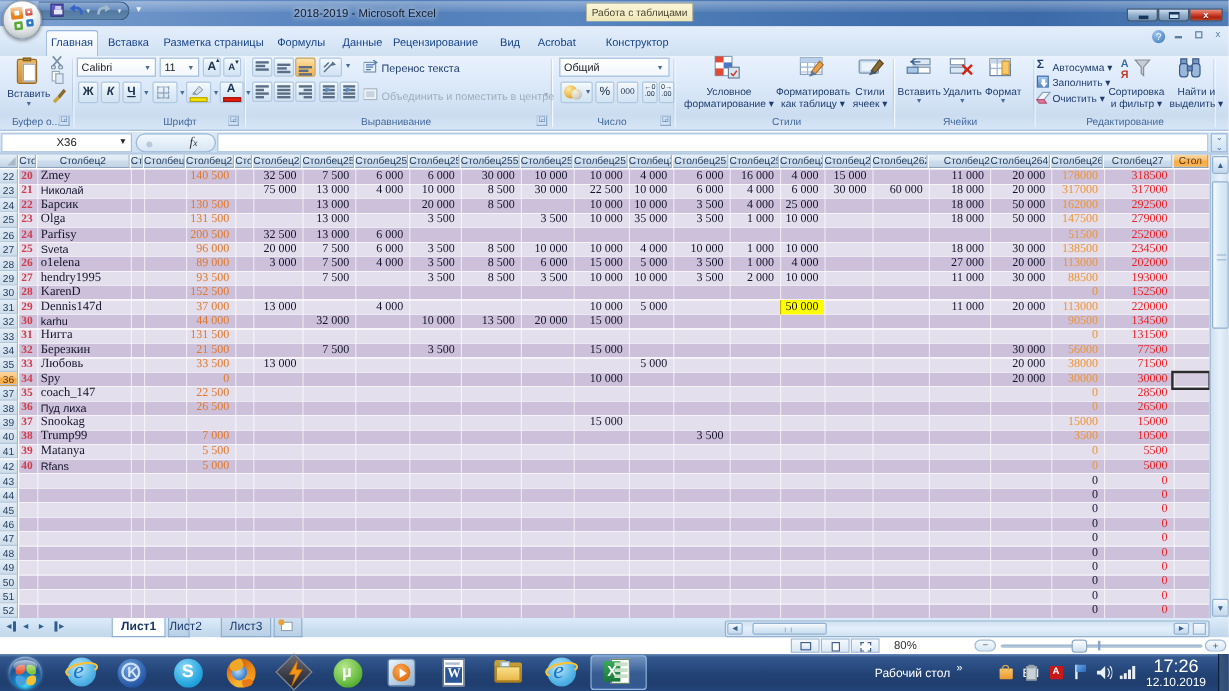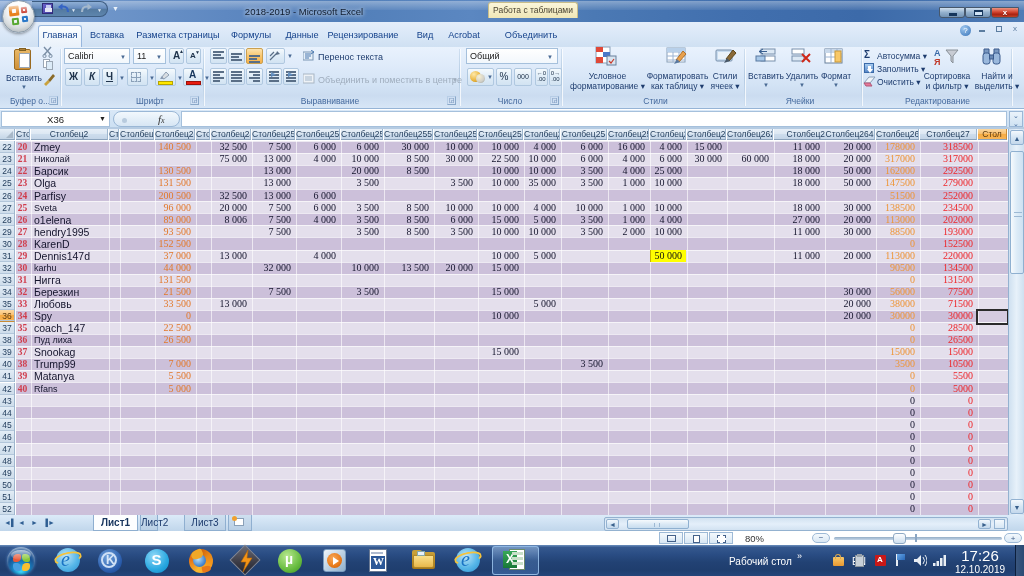--- a/index.html
+++ b/index.html
@@ -43,21 +43,21 @@
 .gh.sel{background:linear-gradient(180deg,#fcd9a2 0%,#fac172 45%,#f6ab43 50%,#f8b455 100%);border-right:1px solid #c98b35;color:#5b3a10}
 .corner{position:absolute;left:0;top:0;width:15px;height:11px;background:linear-gradient(180deg,#e7eff7,#c4d5e7);border-right:1px solid #9eb6ce;border-bottom:1px solid #8ba3bc}
 .ctri{position:absolute;right:1px;bottom:1px;width:0;height:0;border-left:7px solid transparent;border-bottom:7px solid #a8b8c8}
 .rh{position:absolute;left:0;width:15px;height:12.06px;background:linear-gradient(180deg,#e3edf6 0%,#d6e3ef 50%,#cddcea 100%);border-right:1px solid #9eb6ce;box-shadow:inset 0 -1px 0 #b2c6da;font-size:8.5px;color:#243f5e;text-align:center;line-height:12px}
 .rh.sel{background:linear-gradient(180deg,#fcd9a2 0%,#fac172 45%,#f6ab43 50%,#f8b455 100%);border-bottom:1px solid #c98b35;color:#5b3a10}
 #band{position:absolute;left:16px;top:12.3px;width:992px;height:373.7px;background:repeating-linear-gradient(180deg,#ccc0da 0px,#ccc0da 12.06px,#e4dfec 12.06px,#e4dfec 24.12px)}
 #rowlines{position:absolute;left:16px;top:12.3px;width:992px;height:373.7px;background:repeating-linear-gradient(180deg,rgba(255,255,255,.65) 0px,rgba(255,255,255,.65) 1px,transparent 1px,transparent 12.06px)}
 .cl{position:absolute;top:12px;height:374px;width:1px;background:rgba(255,255,255,.62)}
 .cell{position:absolute;height:12.06px;font-size:10px;line-height:12px;white-space:nowrap;overflow:hidden;color:#14142c}
 .num{text-align:right;font-family:"Liberation Serif",serif}
-.nsf{font-family:Liberation Sans, sans-serif;font-size:10.5px}
+.nsf{font-family:Liberation Serif, serif;font-size:10.5px}
 .nss{font-family:"Liberation Sans",sans-serif;font-size:9px;line-height:13px}
 .lab{color:#d03c4c;text-align:center;font-family:"Liberation Serif",serif;font-weight:bold;font-size:9.5px}
 .o{color:#e2782a}
 .oo{color:#ee9434}
 .r{color:#ee2428}
 .k{color:#14142c}
 .y{background:#ffff00;color:#111;border-left:1px solid #c8b400}
 #selcell{position:absolute;left:976px;top:180px;width:33px;height:16px;border:2px solid #2b2b2b;background:rgba(255,255,255,.18)}
 
 #vsb{left:1008px;top:129px;width:16px;height:386px;background:linear-gradient(90deg,#cfe0f0,#e7f1fa 50%,#cfe0f0);border-left:1px solid #94b2d0}
@@ -124,21 +124,21 @@
     <div id="tabs" class="ab"></div>
     <div id="atab" class="ab"></div>
     <div class="tab" style="left:60px;width:130px;margin-left:-65px;color:#15428b">Главная</div>
     <div class="tab" style="left:107px;width:130px;margin-left:-65px;color:#15428b">Вставка</div>
     <div class="tab" style="left:178px;width:130px;margin-left:-65px;color:#15428b">Разметка страницы</div>
     <div class="tab" style="left:251px;width:130px;margin-left:-65px;color:#15428b">Формулы</div>
     <div class="tab" style="left:302px;width:130px;margin-left:-65px;color:#15428b">Данные</div>
     <div class="tab" style="left:363px;width:130px;margin-left:-65px;color:#15428b">Рецензирование</div>
     <div class="tab" style="left:425px;width:130px;margin-left:-65px;color:#15428b">Вид</div>
     <div class="tab" style="left:464px;width:130px;margin-left:-65px;color:#15428b">Acrobat</div>
-    <div class="tab" style="left:531px;width:130px;margin-left:-65px;color:#15428b">Объединить</div>
+    <div class="tab" style="left:531px;width:130px;margin-left:-65px;color:#15428b">Конструктор</div>
     <div class="ab" style="left:960px;top:25px;width:11px;height:11px;border-radius:50%;background:radial-gradient(circle at 35% 30%,#9ec7ef,#3873b8);color:#fff;font-size:8px;text-align:center;line-height:11px">?</div>
     <div class="wwb" style="left:975px">
       <div style="position:absolute;left:4px;top:6px;width:6px;height:2px;background:#5c7da0"></div>
     </div>
     <div class="wwb" style="left:992px">
       <div style="position:absolute;left:4px;top:2px;width:6px;height:6px;border:1px solid #5c7da0"></div>
     </div>
     <div class="wwb" style="left:1008px">x</div>
     <div id="ribbon" class="ab"></div>
     <div class="gdiv ab" style="left:60px;top:49px"></div>
@@ -537,21 +537,21 @@
       <div class="cell num" style="left:561px;top:72.60px;width:42px">10 000</div>
       <div class="cell num" style="left:608px;top:72.60px;width:37px">1 000</div>
       <div class="cell num" style="left:650px;top:72.60px;width:32px">10 000</div>
       <div class="cell num" style="left:774px;top:72.60px;width:46px">18 000</div>
       <div class="cell num" style="left:825px;top:72.60px;width:46px">30 000</div>
       <div class="cell num oo" style="left:876px;top:72.60px;width:39px">138500</div>
       <div class="cell num r" style="left:920px;top:72.60px;width:53px">234500</div>
       <div class="cell lab" style="left:17px;top:84.66px;width:11px">26</div>
       <div class="cell nsf" style="left:34px;top:84.66px;width:73px">o1elena</div>
       <div class="cell num o" style="left:155px;top:84.66px;width:36px">89 000</div>
-      <div class="cell num" style="left:211px;top:84.66px;width:36px">8 006</div>
+      <div class="cell num" style="left:211px;top:84.66px;width:36px">3 000</div>
       <div class="cell num" style="left:252px;top:84.66px;width:39px">7 500</div>
       <div class="cell num" style="left:296px;top:84.66px;width:40px">4 000</div>
       <div class="cell num" style="left:341px;top:84.66px;width:38px">3 500</div>
       <div class="cell num" style="left:384px;top:84.66px;width:45px">8 500</div>
       <div class="cell num" style="left:434px;top:84.66px;width:39px">6 000</div>
       <div class="cell num" style="left:478px;top:84.66px;width:41px">15 000</div>
       <div class="cell num" style="left:524px;top:84.66px;width:32px">5 000</div>
       <div class="cell num" style="left:561px;top:84.66px;width:42px">3 500</div>
       <div class="cell num" style="left:608px;top:84.66px;width:37px">1 000</div>
       <div class="cell num" style="left:650px;top:84.66px;width:32px">4 000</div>

